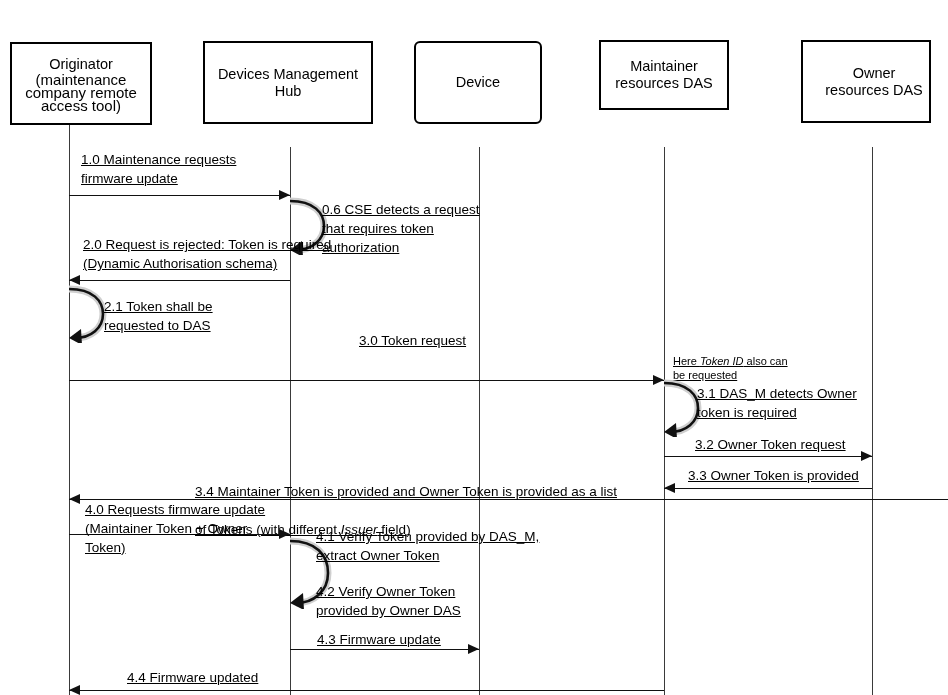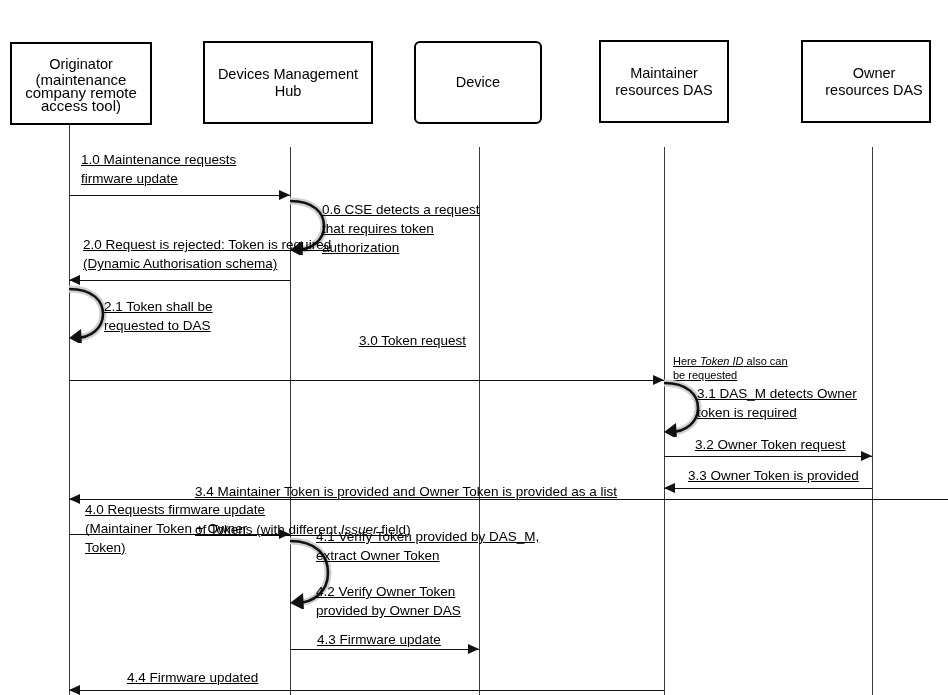--- a/index.html
+++ b/index.html
@@ -42,21 +42,21 @@
 
   <div class="lifebox" style="left:203px;top:9px;width:170px;height:83px;">
     <div class="ttl">Devices Management
 Hub</div>
   </div>
 
   <div class="lifebox" style="left:414px;top:9px;width:128px;height:83px;border-radius:6px;">
     <div class="ttl">Device</div>
   </div>
 
-  <div class="lifebox" style="left:599px;top:8px;width:130px;height:83px;">
+  <div class="lifebox" style="left:599px;top:8px;width:130px;height:70px;">
     <div class="ttl">Maintainer
 resources DAS</div>
   </div>
 
   <div class="lifebox" style="left:801px;top:8px;width:130px;height:83px;padding-left:16px;">
     <div class="ttl">Owner
 resources DAS</div>
   </div>
 
   <div class="lifeline" style="left:69px;top:93px;height:579px;"></div>

